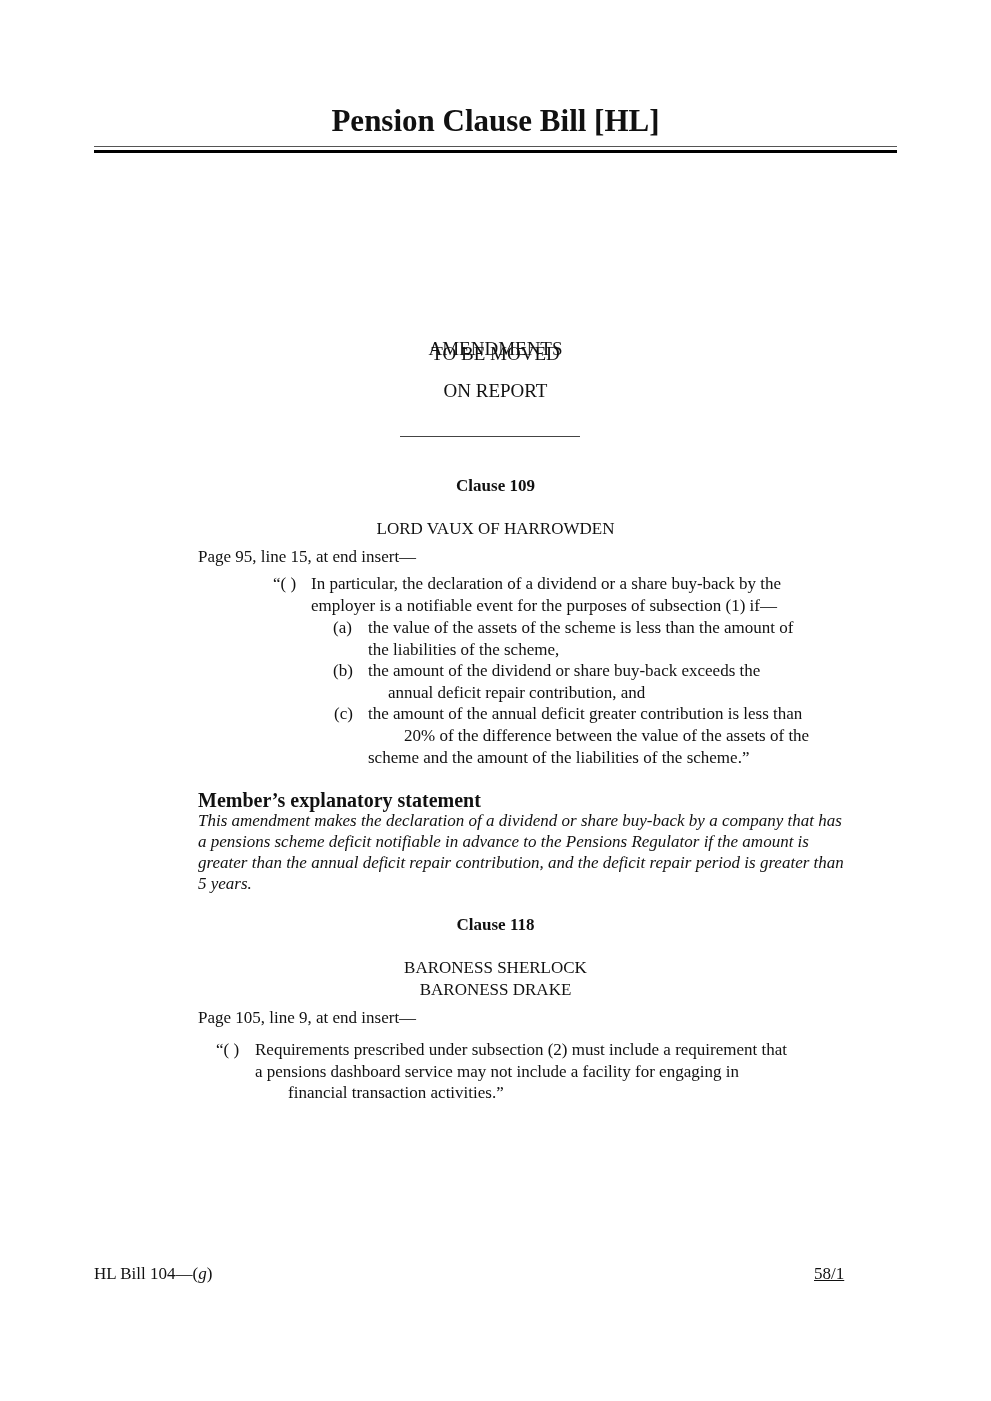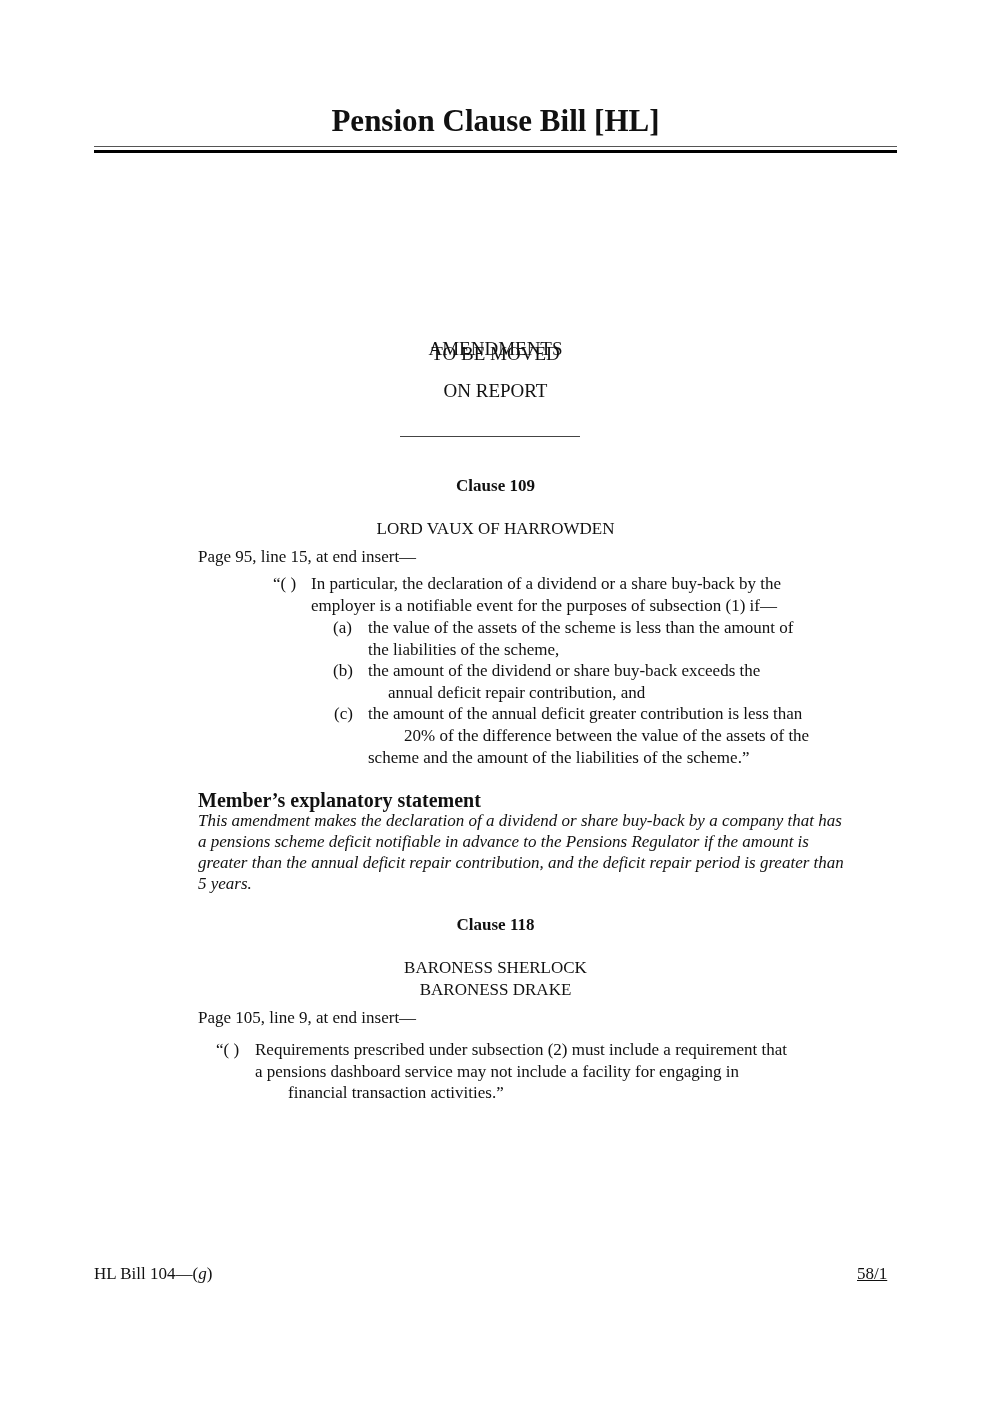--- a/index.html
+++ b/index.html
@@ -74,15 +74,15 @@
   <div class="abs center member" style="top:958px;">BARONESS SHERLOCK</div>
   <div class="abs center member" style="top:980px;">BARONESS DRAKE</div>
   <div class="abs instr" style="top:1008px;">Page 105, line 9, at end insert—</div>
 
   <div class="abs body17" style="left:216px; top:1039px;">“( )</div>
   <div class="abs body17 para" style="left:255px; width:642px; top:1039px;">Requirements prescribed under subsection (2) must include a requirement that</div>
   <div class="abs body17 para" style="left:255px; width:642px; top:1061px;">a pensions dashboard service may not include a facility for engaging in</div>
   <div class="abs body17" style="left:248px; top:1082px;margin-left:40px;">financial transaction activities.”</div>
 
   <div class="abs footer" style="left:94px; top:1264px;"><span>HL Bill 104—(</span><span class="ital">g</span><span>)</span></div>
-  <div class="abs footer" style="left:857px; top:1264px;text-decoration:underline;">58/1</div>
+  <div class="abs footer" style="left:814px; top:1264px;text-decoration:underline;">58/1</div>
 
 </div>
 
 </body></html>

